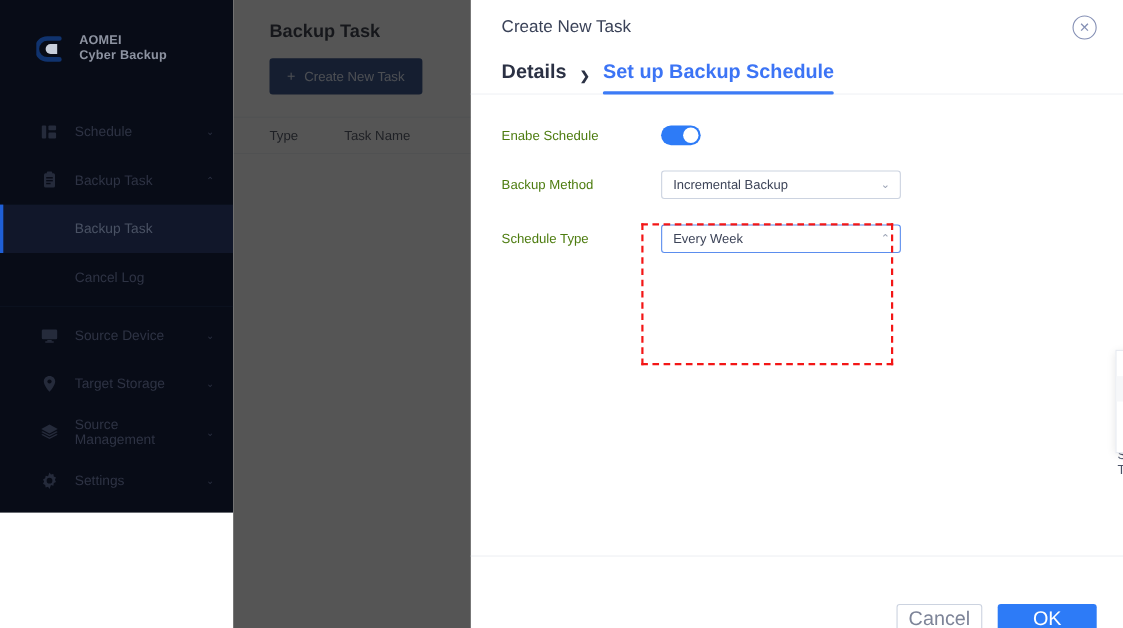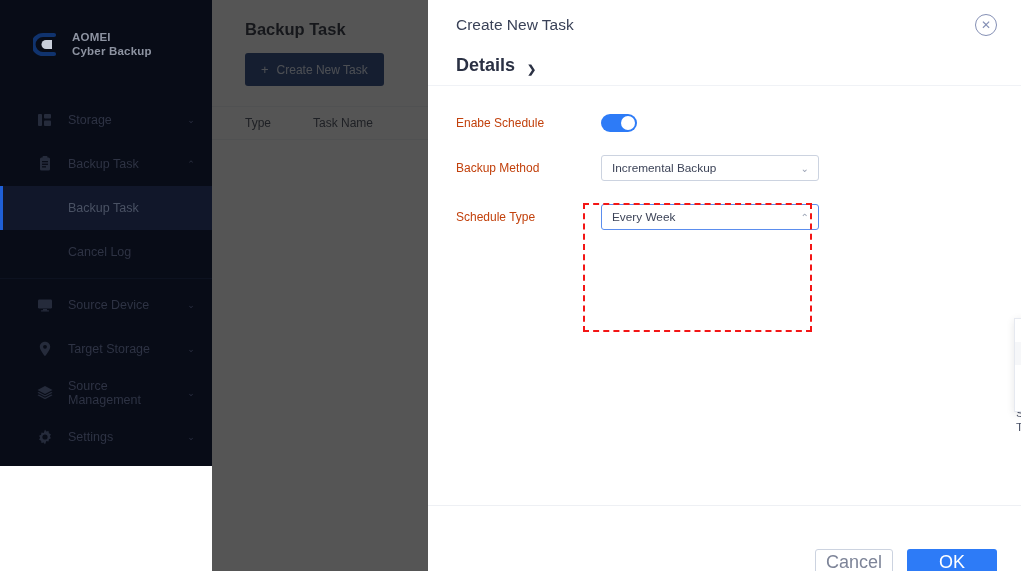--- a/index.html
+++ b/index.html
@@ -99,21 +99,21 @@
   }
   .tab.sep { color: #2b3144; font-weight: bold; font-size: 11px; }
   .tab.active { color: #3c74f5; }
   .tab.active::after {
     content: ""; position: absolute; left: 0; right: 0; bottom: -1px; height: 3px;
     background: #3c7bf6; border-radius: 2px;
   }
 
   .modal-body { position: relative; flex: 1; padding: 28px 0 0 0; }
   .form-row { display: flex; align-items: center; margin-bottom: 23px; padding-left: 28px; }
-  .form-label { width: 145px; font-size: 12px; color: #c2410c; flex: none; }
+  .form-label { width: 145px; font-size: 12px; color: #4d7c0f; flex: none; }
 
   .toggle {
     width: 36px; height: 18px; border-radius: 10px; background: #2d7bf7;
     position: relative;
   }
   .toggle .knob {
     position: absolute; right: 2px; top: 2px; width: 14px; height: 14px;
     border-radius: 50%; background: #fff;
   }
 
@@ -182,21 +182,21 @@
     <div class="nav">
 
       <div class="nav-item">
         <span class="nav-icon">
           <svg width="18" height="18" viewBox="0 0 18 18" fill="#2b3142">
             <rect x="2" y="3" width="4" height="12" rx="1"></rect>
             <rect x="8" y="3" width="7" height="4.5" rx="1"></rect>
             <rect x="8" y="9.5" width="7" height="5.5" rx="1"></rect>
           </svg>
         </span>
-        <span class="nav-label">Storage</span>
+        <span class="nav-label">Schedule</span>
         <span class="nav-caret">⌄</span>
       </div>
 
       <div class="nav-item">
         <span class="nav-icon">
           <svg width="18" height="18" viewBox="0 0 18 18" fill="#2b3142">
             <rect x="4" y="2.5" width="10" height="13" rx="1.5"></rect>
             <rect x="6.5" y="1" width="5" height="2.6" rx="1" fill="#2b3142"></rect>
             <rect x="6" y="6" width="6" height="1.3" fill="#080c17"></rect>
             <rect x="6" y="8.6" width="6" height="1.3" fill="#080c17"></rect>
@@ -283,20 +283,21 @@
   <div class="modal">
 
     <div class="modal-head">
       <div class="modal-title">Create New Task</div>
       <div class="close-icon">✕</div>
     </div>
 
     <div class="tabs">
       <div class="tab">Details</div>
       <div class="tab sep">❯</div>
+      <div class="tab active">Set up Backup Schedule</div>
     </div>
 
     <div class="modal-body">
 
       <div class="form-row">
         <div class="form-label">Enabe Schedule</div>
         <div class="toggle">
           <div class="knob"></div>
         </div>
       </div>

